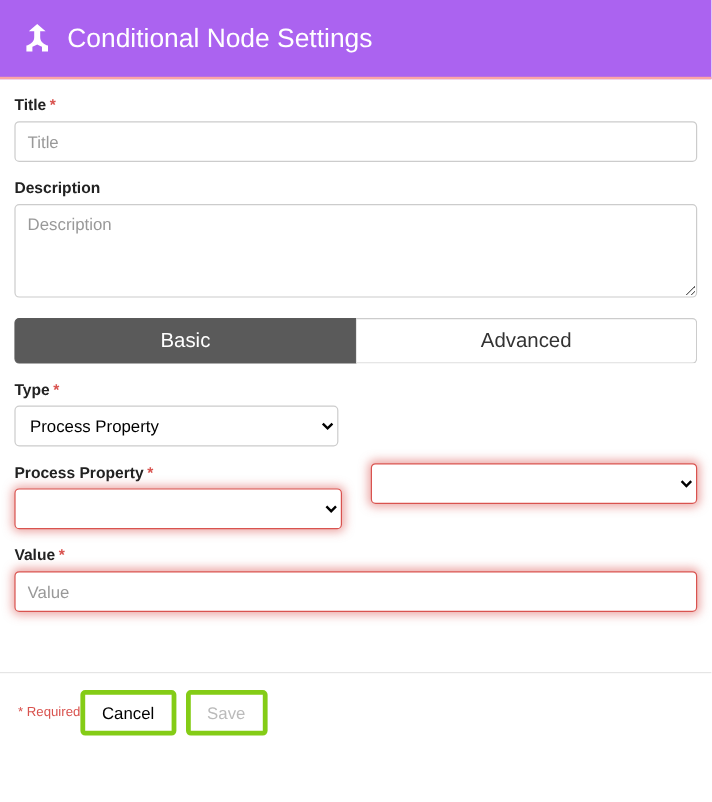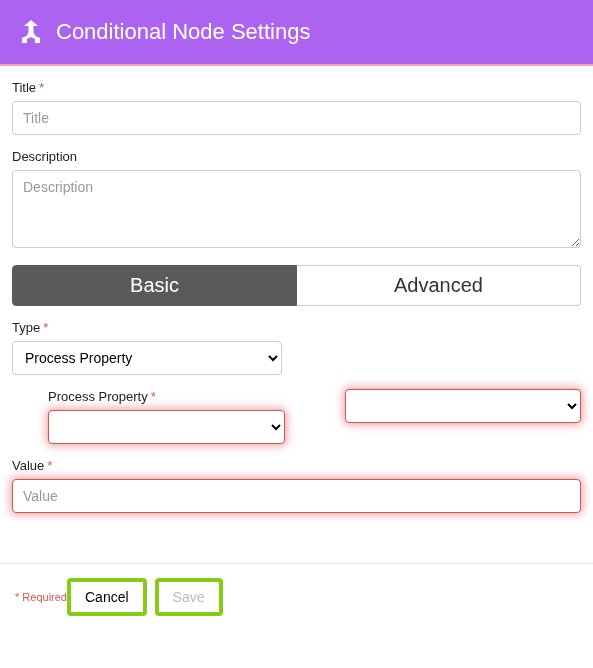--- a/index.html
+++ b/index.html
@@ -30,21 +30,21 @@
       font-size: 22px;
       font-weight: 400;
     }
     .body {
       padding: 14px 12px 20px 12px;
     }
     .field {
       margin-bottom: 14px;
     }
     .field-label {
-      font-weight: 400;
+      font-weight: 700;
       font-size: 13px;
       color: #222;
       display: block;
       margin-bottom: 6px;
     }
     .required-asterisk {
       color: #d9534f;
       margin-left: 3px;
     }
     .text-input {
@@ -76,21 +76,21 @@
     .tabs {
       display: flex;
       margin-bottom: 14px;
       margin-top: 10px;
     }
     .tab {
       flex: 1;
       text-align: center;
       padding: 8px 0;
       border: 1px solid #ccc;
-      font-size: 20px;
+      font-size: 17px;
       cursor: pointer;
       background: #fff;
     }
     .tab:first-child {
       border-radius: 4px 0 0 4px;
     }
     .tab:last-child {
       border-radius: 0 4px 4px 0;
       border-left: none;
     }
@@ -108,21 +108,20 @@
       background: #fff;
       font-family: inherit;
       width: 270px;
     }
     .two-col {
       display: flex;
       gap: 24px;
     }
     .col {
       flex: 1;
-      margin-left: 36px;
     }
     .invalid-select {
       width: 100%;
       height: 34px;
       padding: 4px 8px;
       font-size: 14px;
       background: #fff;
       border: 1px solid #d9534f;
       border-radius: 4px;
       box-shadow: 0 0 8px 2px rgba(217,83,79,0.5);

